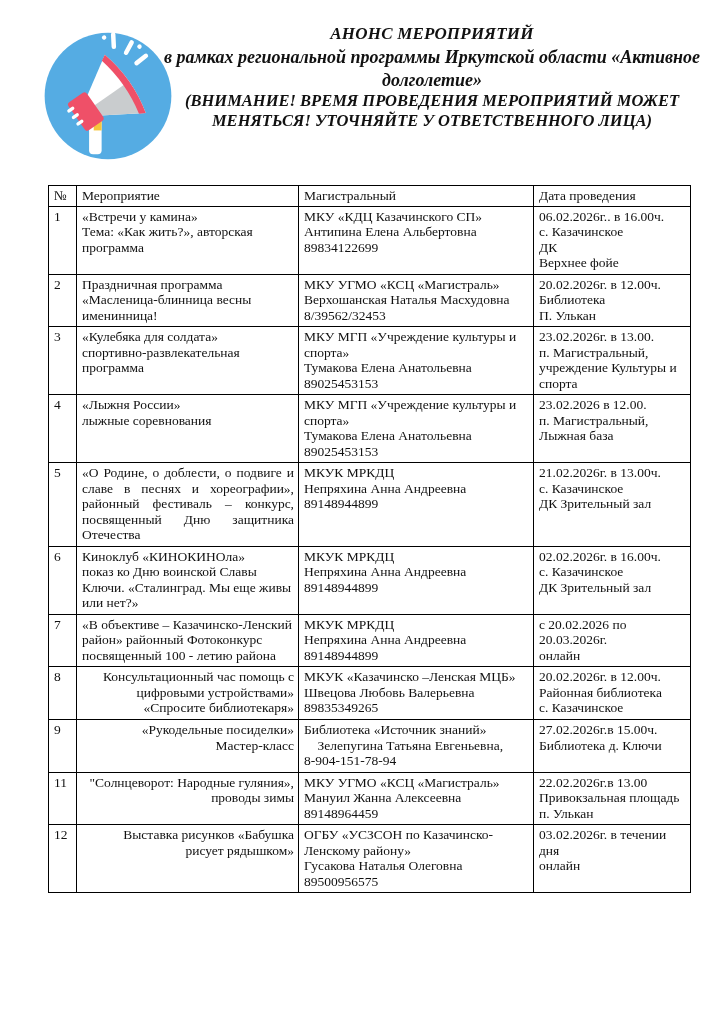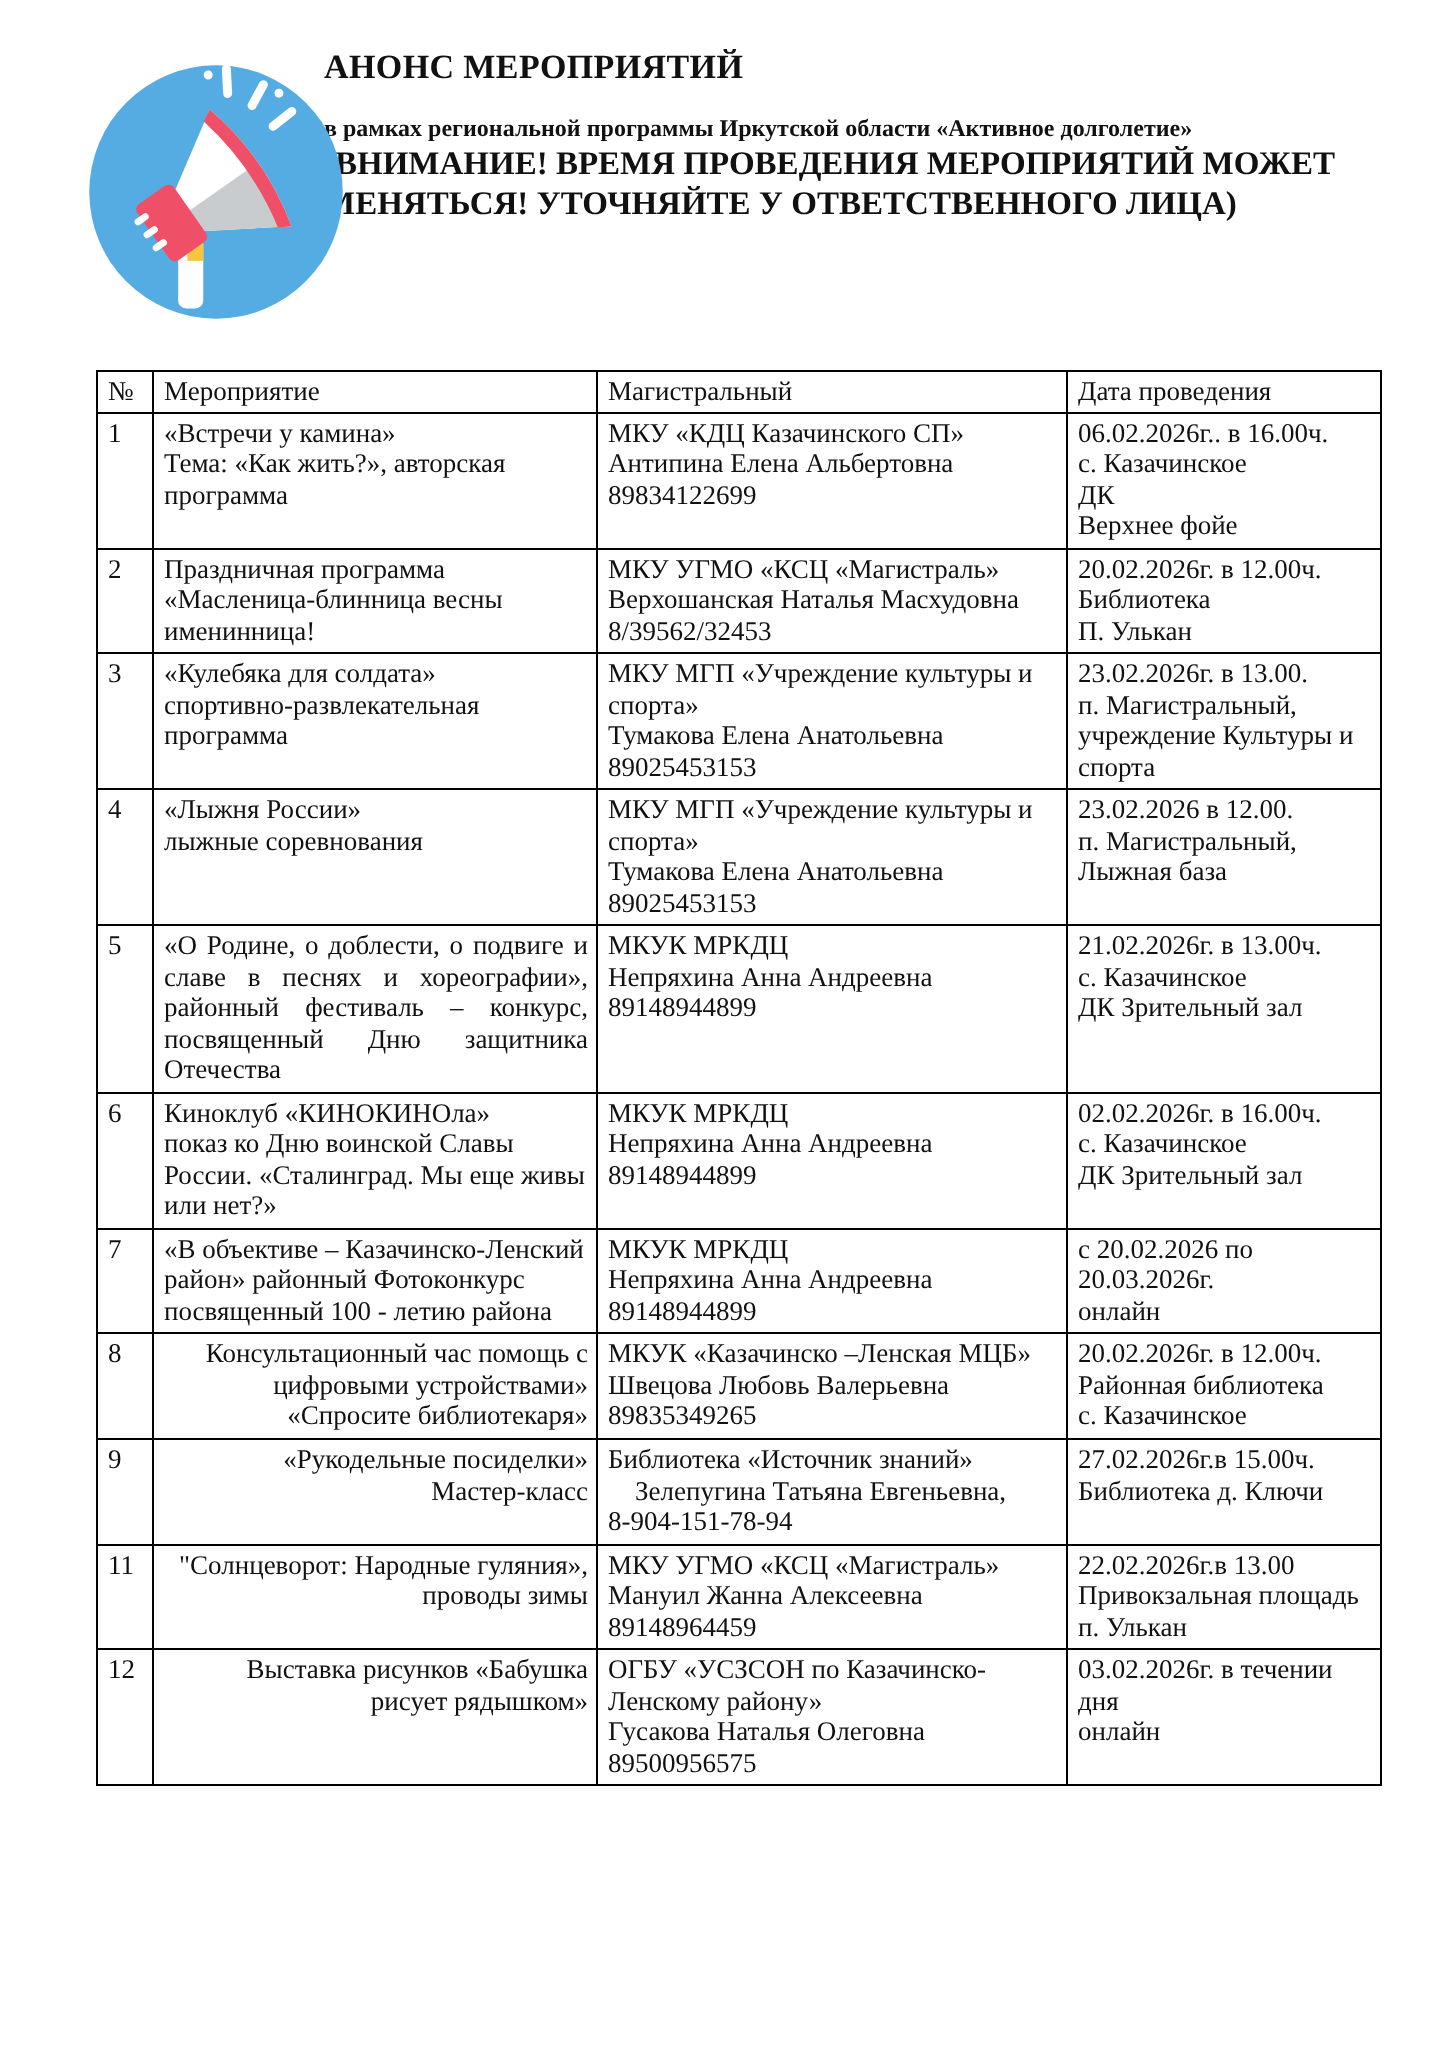--- a/index.html
+++ b/index.html
@@ -16,24 +16,26 @@
   
   .header { position: relative; padding-top: 24px; min-height: 176px; }
   .header-icon {
     position: absolute;
     left: 42px; top: 30px;
     width: 132px; height: 132px;
   }
   .header-text {
     margin-left: 162px;
     margin-right: 22px;
+    text-align: center;
     font-weight: bold;
+    font-style: italic;
   }
   .h-title   { font-size: 17px; letter-spacing: 0.2px; }
-  .h-sub     { font-size: 12px; margin-top: 13px; line-height: 1.25; }
+  .h-sub     { font-size: 18px; margin-top: 2px; line-height: 1.25; }
   .h-period  { font-size: 16px; margin-top: 14px; text-decoration: underline; }
   .h-warning { font-size: 16.5px; line-height: 1.22; }
   
   .events-table {
     margin-left: 48px;
     margin-top: 9px;
     width: 642px;
     border-collapse: collapse;
     table-layout: fixed;
     font-size: 13.5px;
@@ -171,21 +173,21 @@
 Непряхина Анна Андреевна
 89148944899</td>
       <td class="cell-date">21.02.2026г. в 13.00ч.
 с. Казачинское
 ДК Зрительный зал</td>
     </tr>
 
     <tr>
       <td class="cell-num">6</td>
       <td class="cell-event align-left">Киноклуб «КИНОКИНОла»
-показ ко Дню воинской Славы России. «Сталинград. Мы еще живы или нет?»</td>
+показ ко Дню воинской Славы Ключи. «Сталинград. Мы еще живы или нет?»</td>
       <td class="cell-responsible">МКУК МРКДЦ
 Непряхина Анна Андреевна
 89148944899</td>
       <td class="cell-date">02.02.2026г. в 16.00ч.
 с. Казачинское
 ДК Зрительный зал</td>
     </tr>
 
     <tr>
       <td class="cell-num">7</td>

